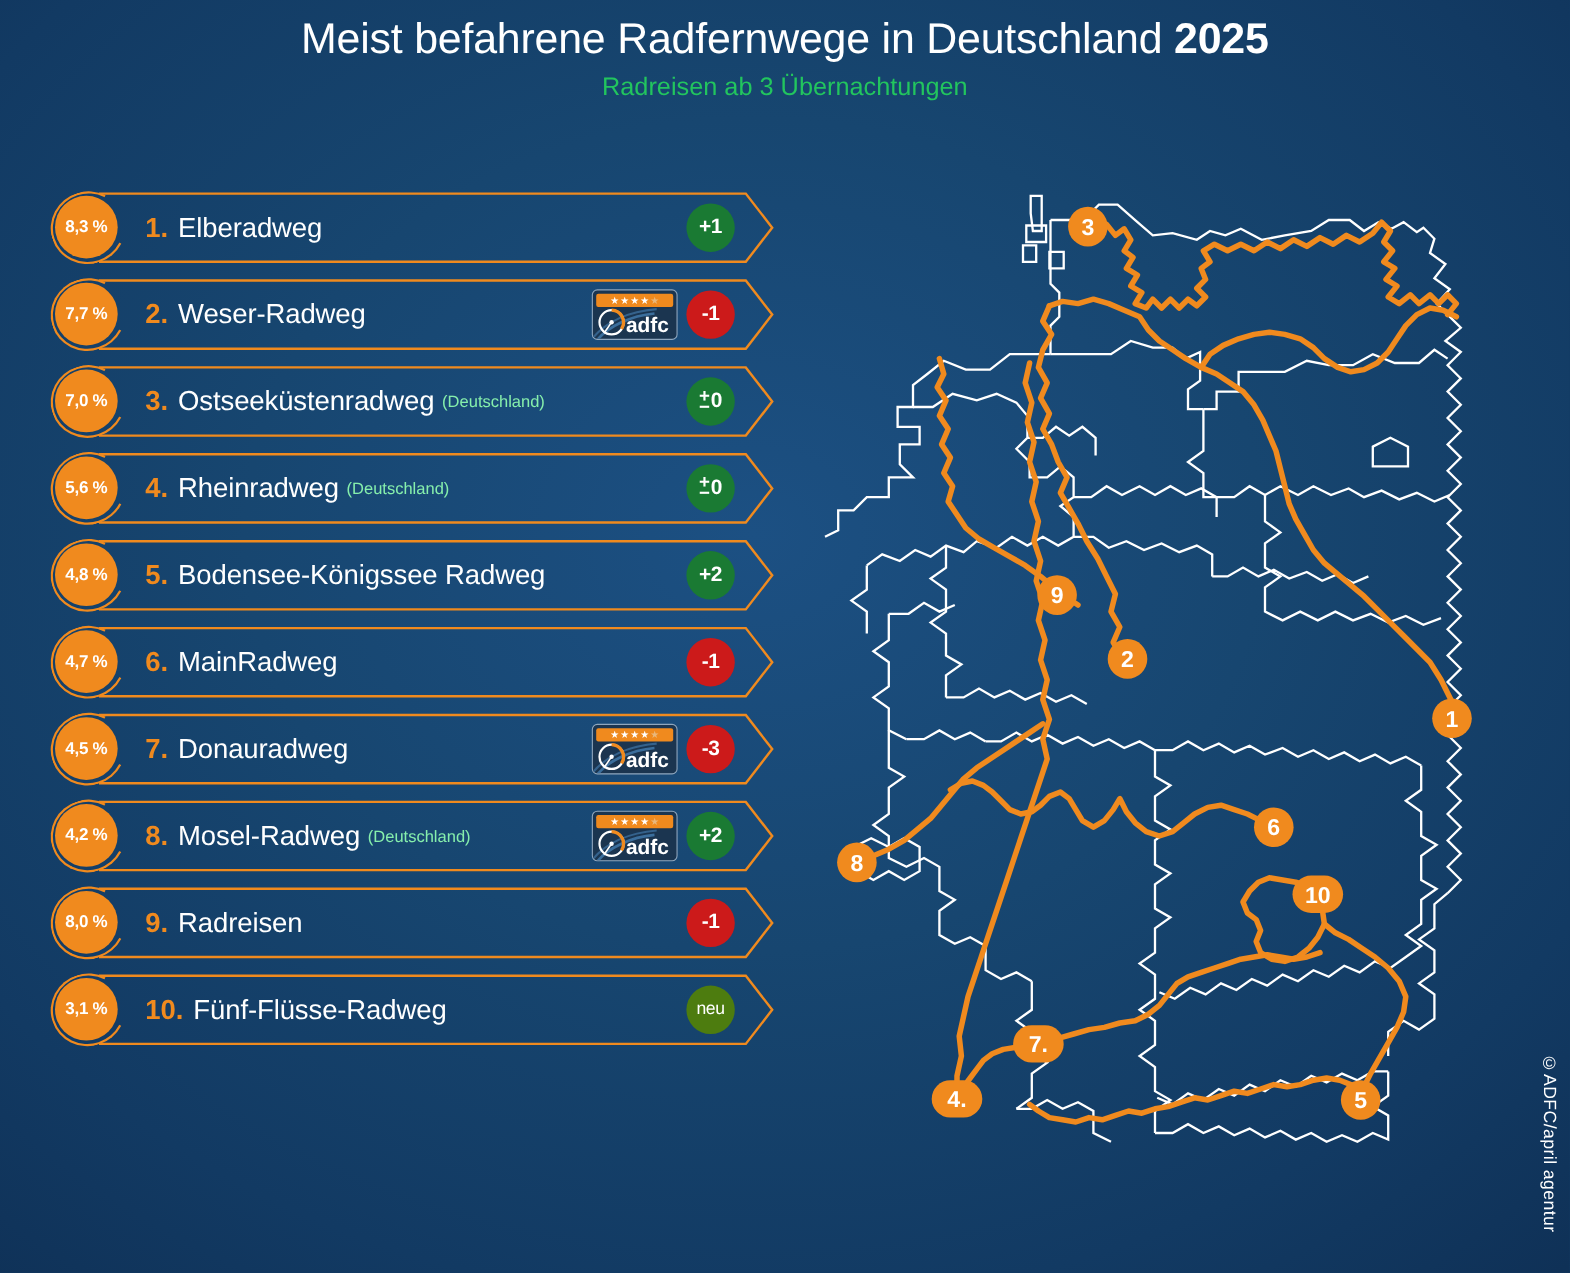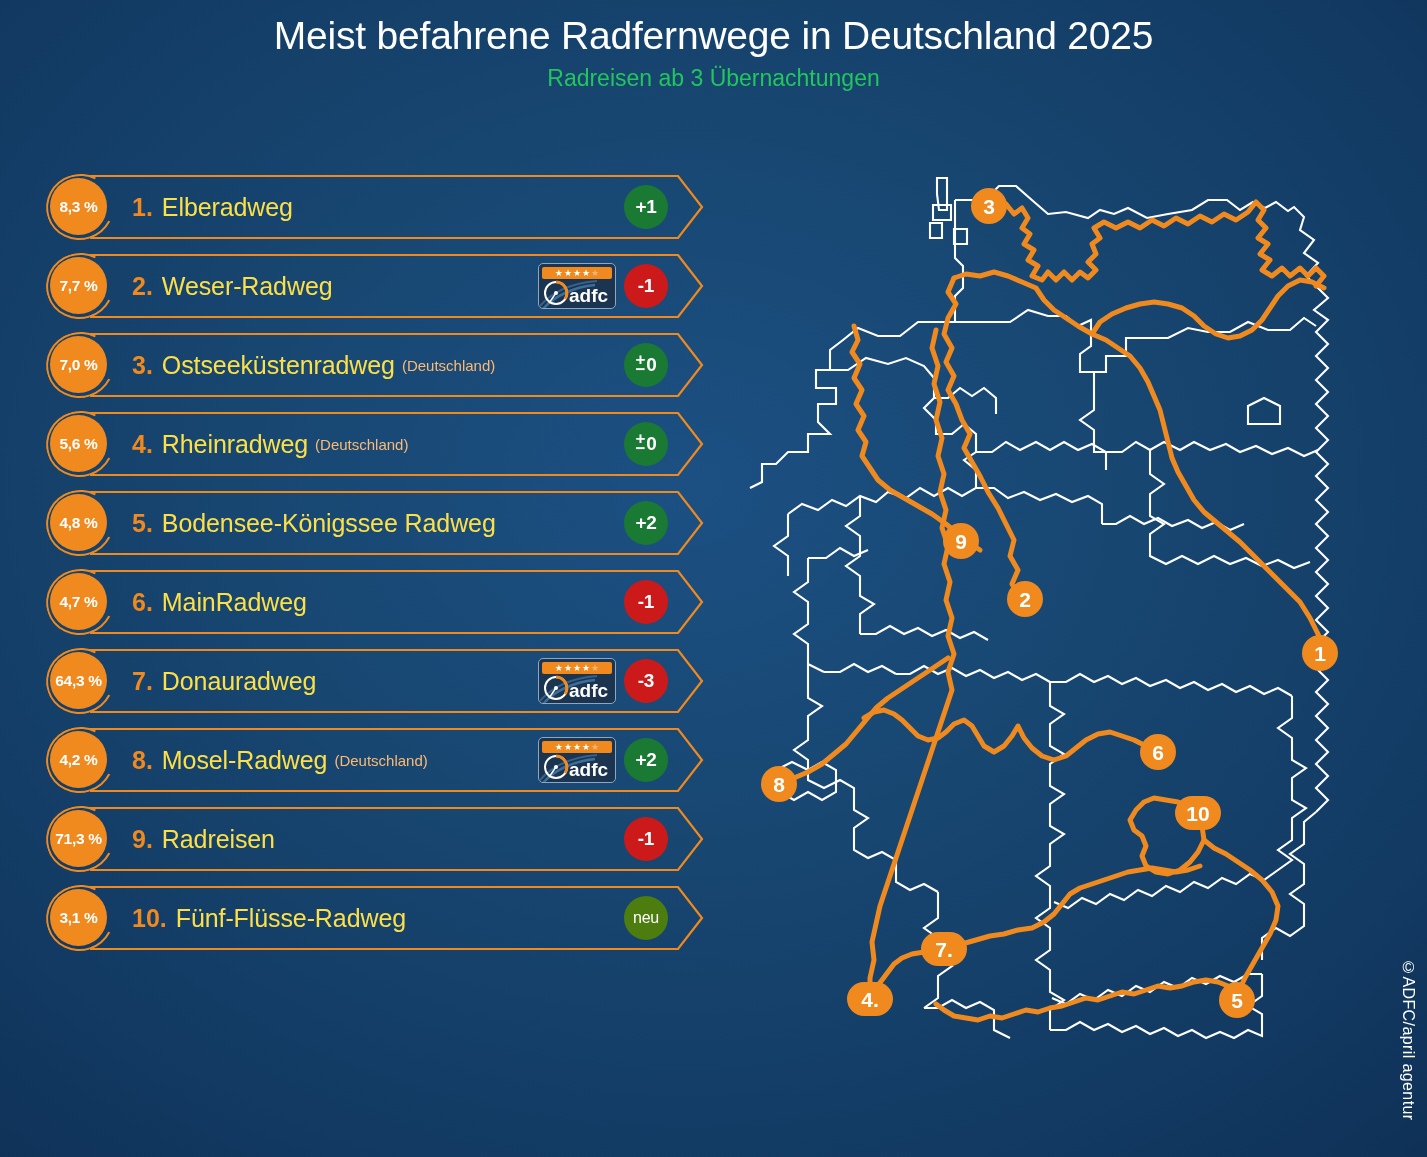--- a/index.html
+++ b/index.html
@@ -26,21 +26,21 @@
     top: 14px; left: 0; right: 0;
     text-align: center;
   }
   .title {
     font-size: 39px;
     font-weight: 400;
     letter-spacing: -0.2px;
     line-height: 1.15;
     color: #ffffff;
   }
-  .title .year { font-weight: 400; margin-top: 16px; }
+  .title .year { font-weight: 700; margin-top: 16px; }
   .subtitle {
     font-size: 23px;
     font-weight: 400;
     margin-top: 6px;
     color: #22c55e;
   }
 
   
   .ranking {
     position: absolute;
@@ -105,27 +105,27 @@
     white-space: nowrap;
   }
   .rank-num {
     font-size: 25px;
     font-weight: 700;
     color: #F08A1E;
   }
   .route-name {
     font-size: 25px;
     font-weight: 400;
-    color: #fde047;
+    color: #ffffff;
     letter-spacing: -0.1px;
   }
   .route-sub {
     font-size: 15px;
     font-weight: 400;
-    color: #fdba74;
+    color: #86efac;
     align-self: center;
     margin-left: -2px;
     margin-top: 0;
   }
 
   
   .row-right {
     position: absolute;
     right: 38px; top: 0;
     height: 70px;
@@ -382,21 +382,21 @@
     </div>
     <div class="rank-row">
       <div class="chev">
         <svg width="624" height="70" viewBox="0 0 624 70">
           <path d="M8,4 L596,4 L620,35 L596,66 L8,66" fill="none" stroke="#F08A1E" stroke-width="2.2" stroke-linejoin="miter"></path>
         </svg>
       </div>
       <div class="pct-wrap">
         <div class="pct-ring"></div>
         <div class="pct-circle">
-          <span class="pct-text">64,3 %</span>
+          <span class="pct-text">4,5 %</span>
         </div>
       </div>
       <div class="label-block">
         <span class="rank-num">7.</span>
         <span class="route-name">Donauradweg</span>
       </div>
       <div class="row-right">
         <div class="adfc">
           <div class="adfc-bar">
             <span class="st">★</span>
@@ -463,21 +463,21 @@
     </div>
     <div class="rank-row">
       <div class="chev">
         <svg width="624" height="70" viewBox="0 0 624 70">
           <path d="M8,4 L596,4 L620,35 L596,66 L8,66" fill="none" stroke="#F08A1E" stroke-width="2.2" stroke-linejoin="miter"></path>
         </svg>
       </div>
       <div class="pct-wrap">
         <div class="pct-ring"></div>
         <div class="pct-circle">
-          <span class="pct-text">71,3 %</span>
+          <span class="pct-text">8,0 %</span>
         </div>
       </div>
       <div class="label-block">
         <span class="rank-num">9.</span>
         <span class="route-name">Radreisen</span>
       </div>
       <div class="row-right">
         <div class="badge down">-1</div>
       </div>
     </div>

